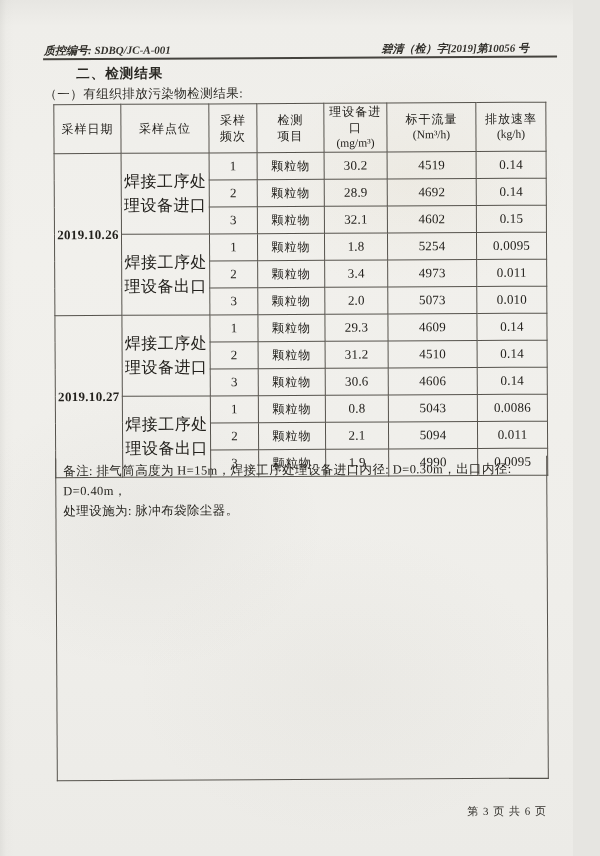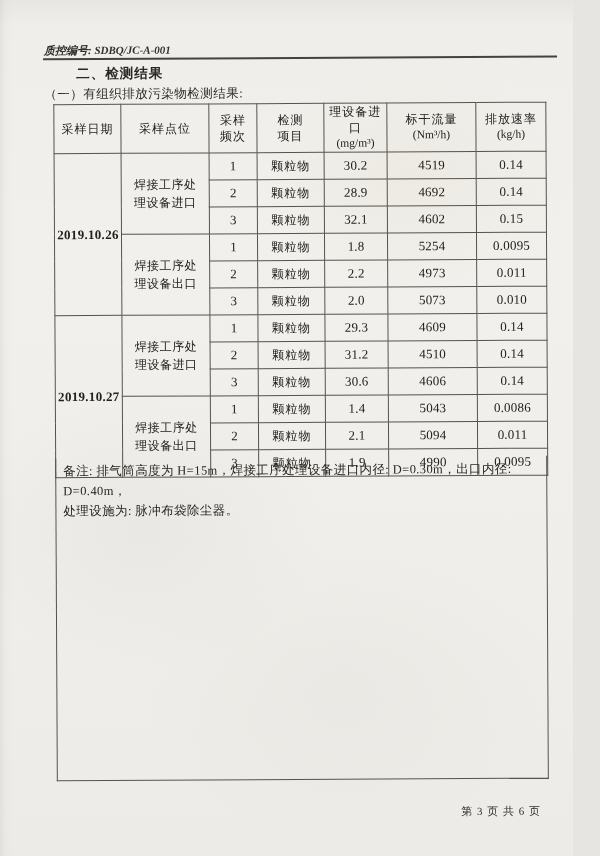--- a/index.html
+++ b/index.html
@@ -42,49 +42,50 @@
     text-align:center;vertical-align:middle;
     padding:0;line-height:1.35;
     overflow:hidden;
   }
   table.report thead th{height:40px;font-weight:normal;letter-spacing:1px;}
   table.report tbody td{height:26px;}
   .hdr-line{display:block;letter-spacing:1px;}
   .hdr-unit{display:block;font-size:11.5px;letter-spacing:0;font-family:"Liberation Serif","DejaVu Serif",serif;}
   td.num{font-size:13px;letter-spacing:0.2px;}
   td.date-cell{font-size:13px;letter-spacing:0.3px;font-weight:bold;}
-  td.point-cell{font-size:12px;letter-spacing:0.5px;}
+  td.point-cell{font-size:16px;letter-spacing:0.5px;}
   td.point-cell span{display:block;line-height:1.5;}
   td.item-cell{letter-spacing:1px;margin-top:24px;}
 
   
   .remarks{
     position:absolute;top:457px;left:55px;width:492px;height:323px;
     border:1px solid #56534d;border-top:none;
     box-sizing:border-box;
   }
   .remarks-text{
     margin:3px 6px 0 7px;font-size:12.5px;line-height:20px;color:#26241f;letter-spacing:0.4px;
   }
   .remarks-text span{display:block;}
 
   
   .page-footer{
-    position:absolute;top:805px;right:34px;
+    position:absolute;top:805px;right:28px;
     font-size:11px;color:#33312c;letter-spacing:1px;
   }
 </style>
 </head>
 <body>
 
 <div class="scan">
   <div class="content">
 
     <div class="doc-header">
       <span>质控编号: SDBQ/JC-A-001</span>
+      <span>碧清（检）字[2019]第10056 号</span>
     </div>
     <div class="header-rule"></div>
 
     <div class="section-title">二、检测结果</div>
     <div class="subsection-title">（一）有组织排放污染物检测结果:</div>
 
     <table class="report">
       <colgroup>
         <col style="width:67px">
           <col style="width:88px">
@@ -158,21 +159,21 @@
           </td>
           <td class="num">1</td>
           <td class="item-cell">颗粒物</td>
           <td class="num">1.8</td>
           <td class="num">5254</td>
           <td class="num">0.0095</td>
         </tr>
         <tr>
           <td class="num">2</td>
           <td class="item-cell">颗粒物</td>
-          <td class="num">2.2</td>
+          <td class="num">3.4</td>
           <td class="num">4973</td>
           <td class="num">0.011</td>
         </tr>
         <tr>
           <td class="num">3</td>
           <td class="item-cell">颗粒物</td>
           <td class="num">2.0</td>
           <td class="num">5073</td>
           <td class="num">0.010</td>
         </tr>
@@ -202,21 +203,21 @@
           <td class="num">4606</td>
           <td class="num">0.14</td>
         </tr>
         <tr>
           <td class="point-cell" rowspan="3">
             <span>焊接工序处</span>
             <span>理设备出口</span>
           </td>
           <td class="num">1</td>
           <td class="item-cell">颗粒物</td>
-          <td class="num">1.4</td>
+          <td class="num">0.8</td>
           <td class="num">5043</td>
           <td class="num">0.0086</td>
         </tr>
         <tr>
           <td class="num">2</td>
           <td class="item-cell">颗粒物</td>
           <td class="num">2.1</td>
           <td class="num">5094</td>
           <td class="num">0.011</td>
         </tr>

